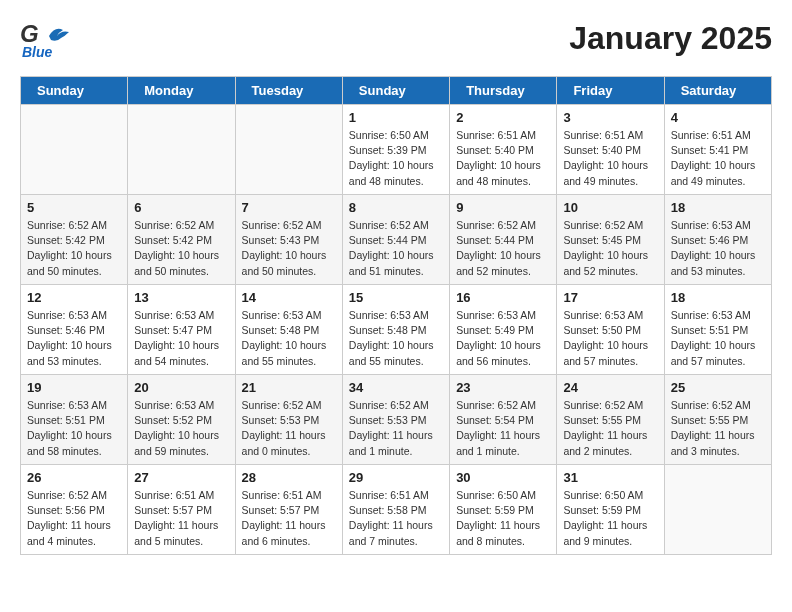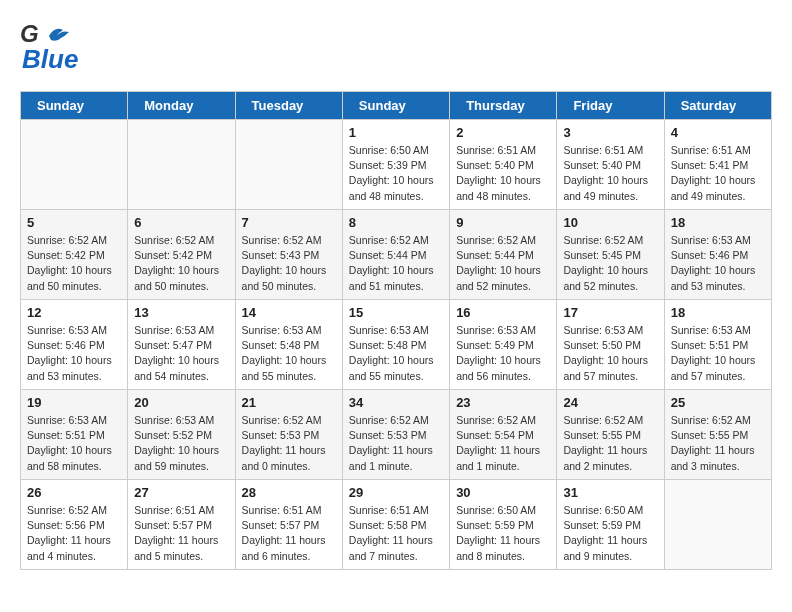--- a/index.html
+++ b/index.html
@@ -82,21 +82,21 @@
       font-size: 24px;
       font-weight: bold;
       color: #333;
       font-style: italic;
     }
     .logo-bird {
       width: 30px;
       height: 24px;
     }
     .logo-bottom {
-      font-size: 26px;
+      font-size: 14px;
       font-weight: bold;
       color: #1565c0;
       font-style: italic;
       margin-top: -4px;
       margin-left: 2px;
     }
   </style>
 </head>
 <body>
 
@@ -104,20 +104,21 @@
   <div class="logo">
     <div class="logo-wrap">
       <span class="logo-g">G</span>
       <svg class="logo-bird" viewBox="0 0 30 24" xmlns="http://www.w3.org/2000/svg">
         <path d="M8,14 Q14,4 22,8 Q18,10 16,14 Q20,8 28,10 Q24,14 20,16 Q16,20 10,18 Z" fill="#1a6bb5"></path>
       </svg>
     </div>
     <div class="logo-bottom">Blue</div>
   </div>
   <div class="title-block">
+    <div class="calendar-title">January 2025</div>
   </div>
 </div>
 
 <table>
   <thead>
     <tr>
     <th>Sunday</th>
         <th>Monday</th>
         <th>Tuesday</th>
         <th>Sunday</th>

